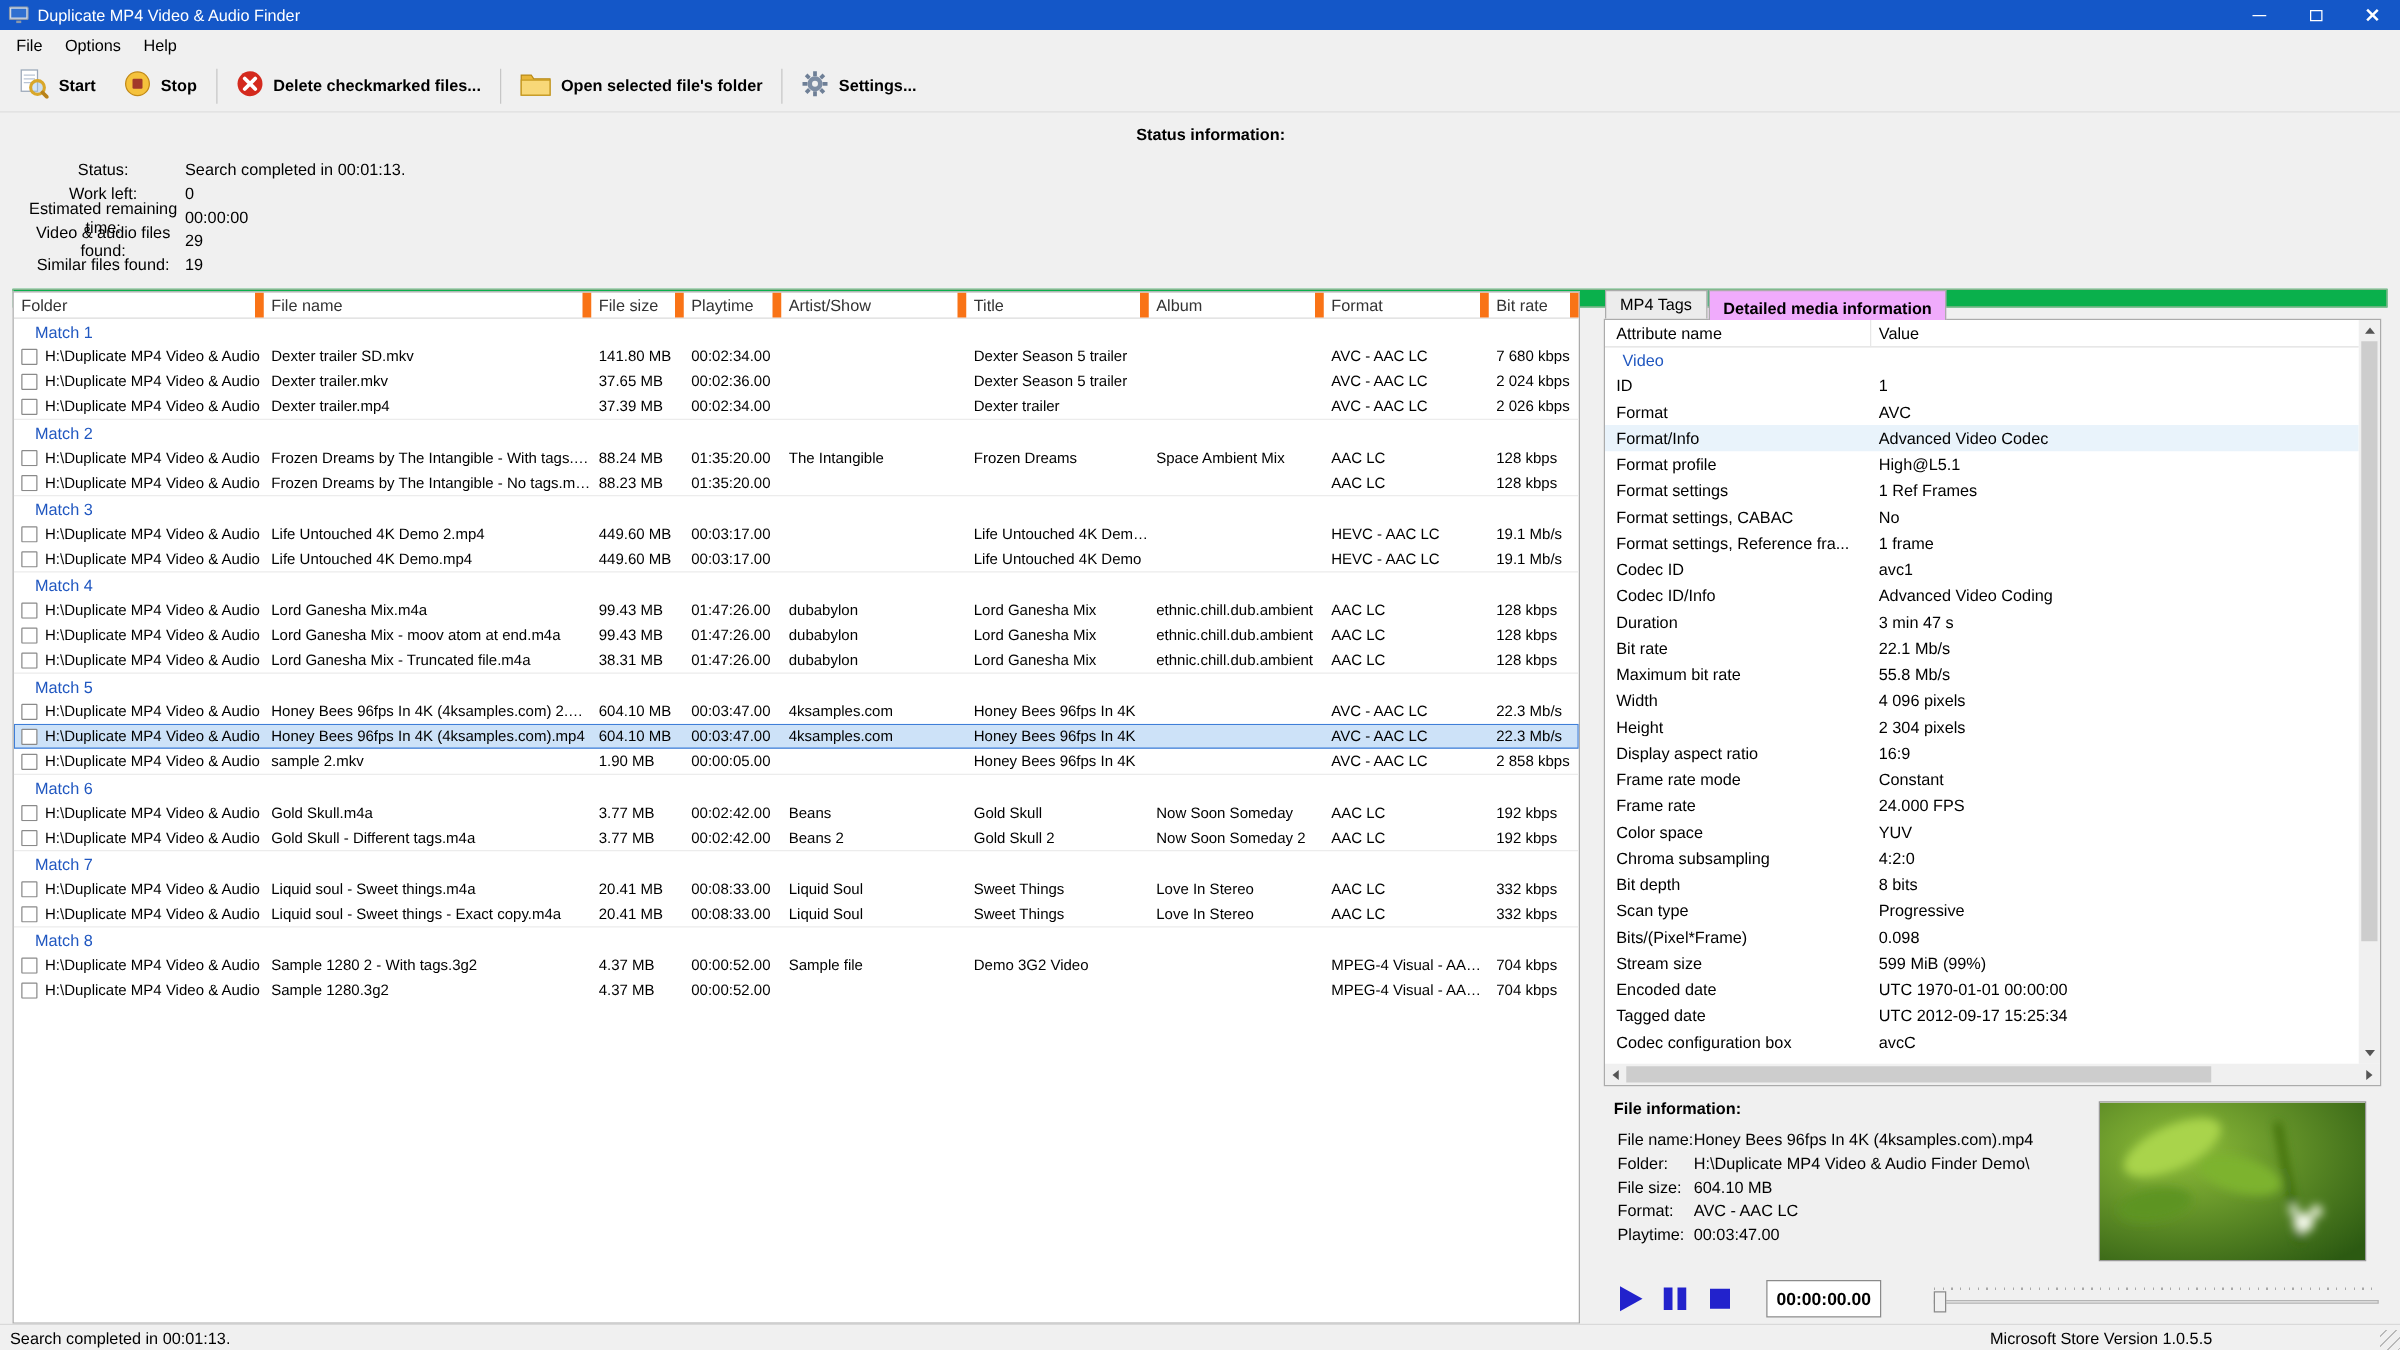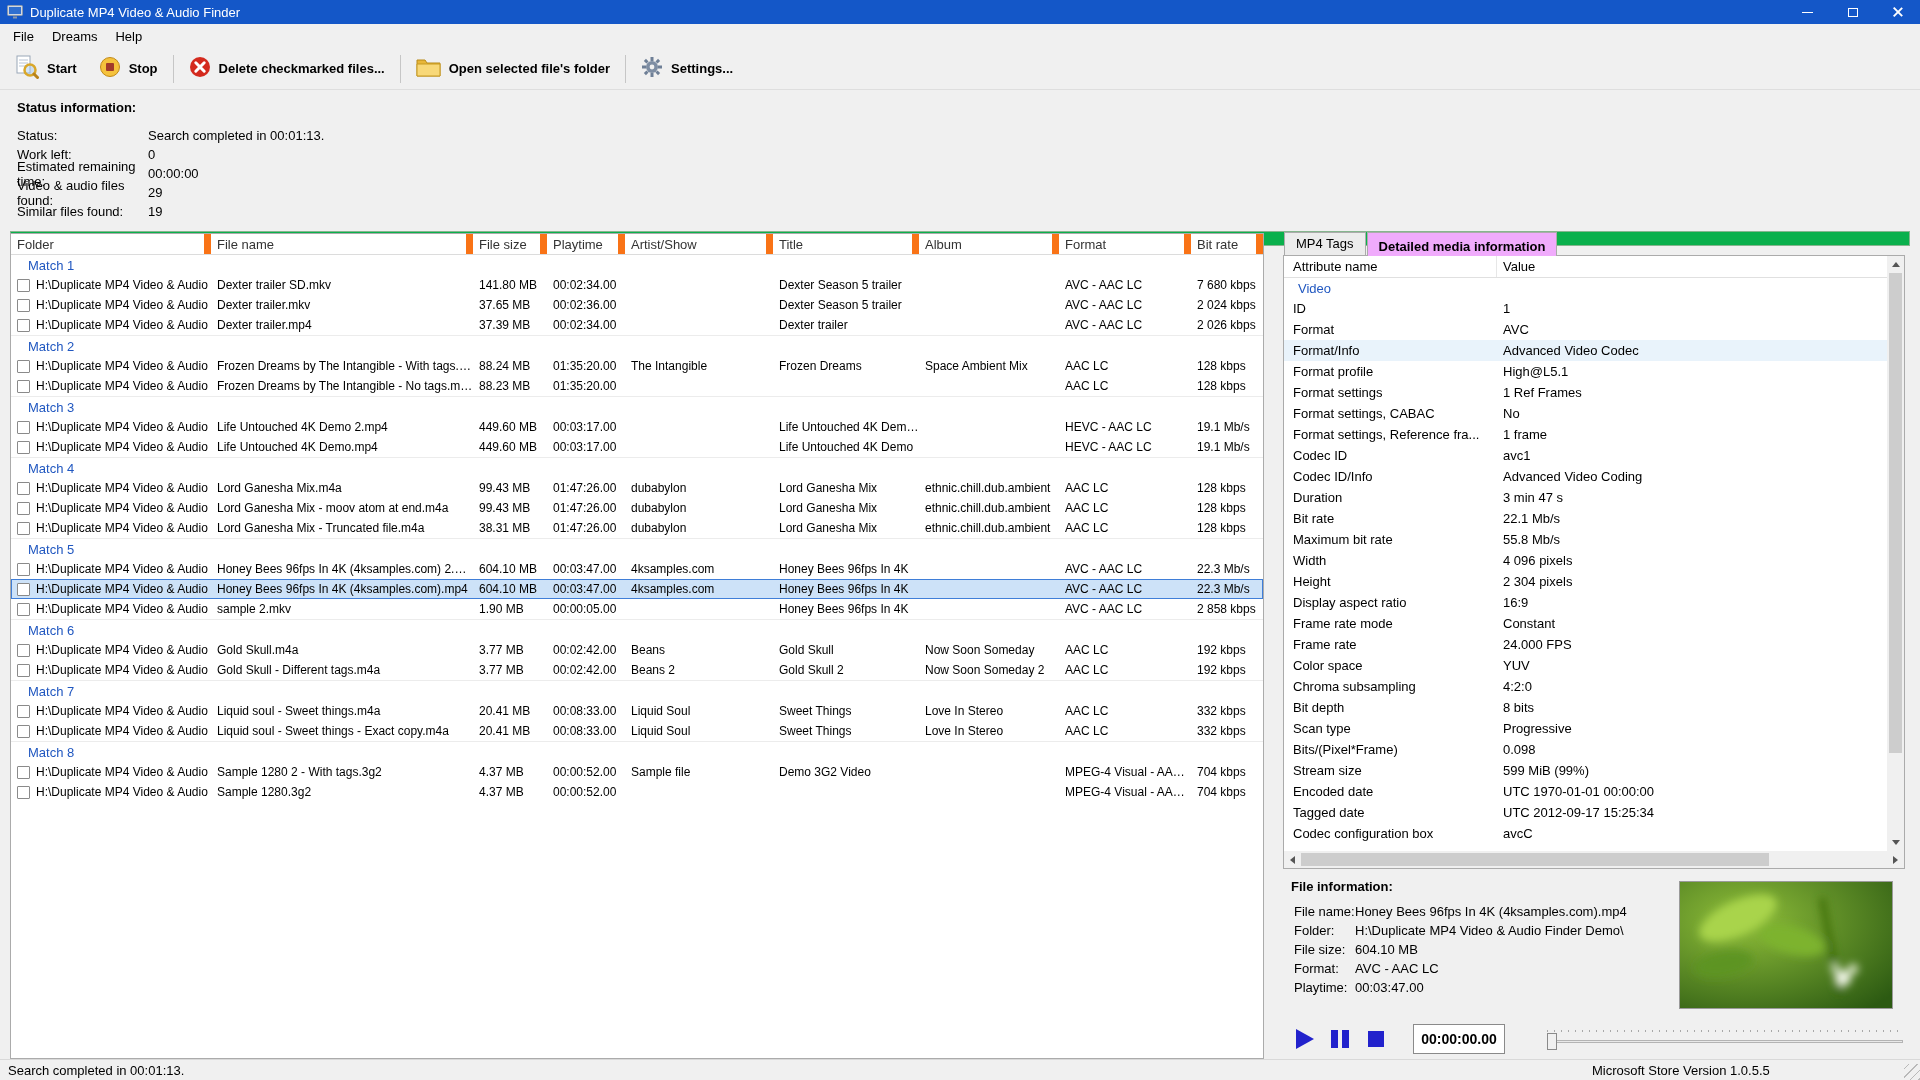--- a/index.html
+++ b/index.html
@@ -26,21 +26,21 @@
   .wb-close::before{ transform:rotate(45deg);} .wb-close::after{ transform:rotate(-45deg);}
 
   
   .menubar{ height:24px; display:flex; align-items:center; padding-left:4px; background:#f0f0f0; }
   .menu-item{ padding:3px 9px; font-size:13px; cursor:default; }
   .toolbar{ height:42px; display:flex; align-items:center; background:#f0f0f0; border-bottom:1px solid #dedede; padding-left:4px; }
   .tool-btn{ display:flex; align-items:center; gap:8px; padding:6px 11px; font-weight:700; font-size:13px; cursor:default; }
   .tool-sep{ width:1px; height:28px; background:#c6c6c6; margin:0 4px; }
 
   
-  .status-info{ padding:10px 0 8px 17px; }
+  .status-info{ padding:10px 0 8px 17px;text-align:center; }
   .si-title{ font-weight:700; font-size:13px; margin-bottom:11px; }
   .si-row{ display:flex; height:19px; align-items:center; font-size:13px; }
   .si-label{ width:131px; }
 
   
   .progress{ margin:2px 10px 0 10px; height:15px; background:var(--progress); border:1px solid #86b58e; }
 
   
   .results-panel{ position:absolute; left:10px; top:233px; width:1254px; height:826px; background:#fff; border:1px solid #ababab; overflow:hidden; }
   .results-header{ display:flex; height:21px; border-bottom:1px solid #dcdcdc; align-items:center; color:#333; }
@@ -129,21 +129,21 @@
   <div class="win-btn">
       <span class="wb-max"></span>
     </div>
   <div class="win-btn">
       <span class="wb-close"></span>
     </div>
 </div>
 
 <div class="menubar">
     <div class="menu-item">File</div>
-    <div class="menu-item">Dreams</div>
+    <div class="menu-item">Options</div>
     <div class="menu-item">Help</div>
   </div>
 
 <div class="toolbar">
   <div class="tool-btn">
     <span>
       <svg width="24" height="24" viewBox="0 0 24 24">
         <rect x="2" y="1" width="13" height="17" fill="#fff" stroke="#9aa7b8"></rect>
         <line x1="4" y1="5" x2="13" y2="5" stroke="#b8c4d4"></line>
         <line x1="4" y1="8" x2="13" y2="8" stroke="#b8c4d4"></line>

